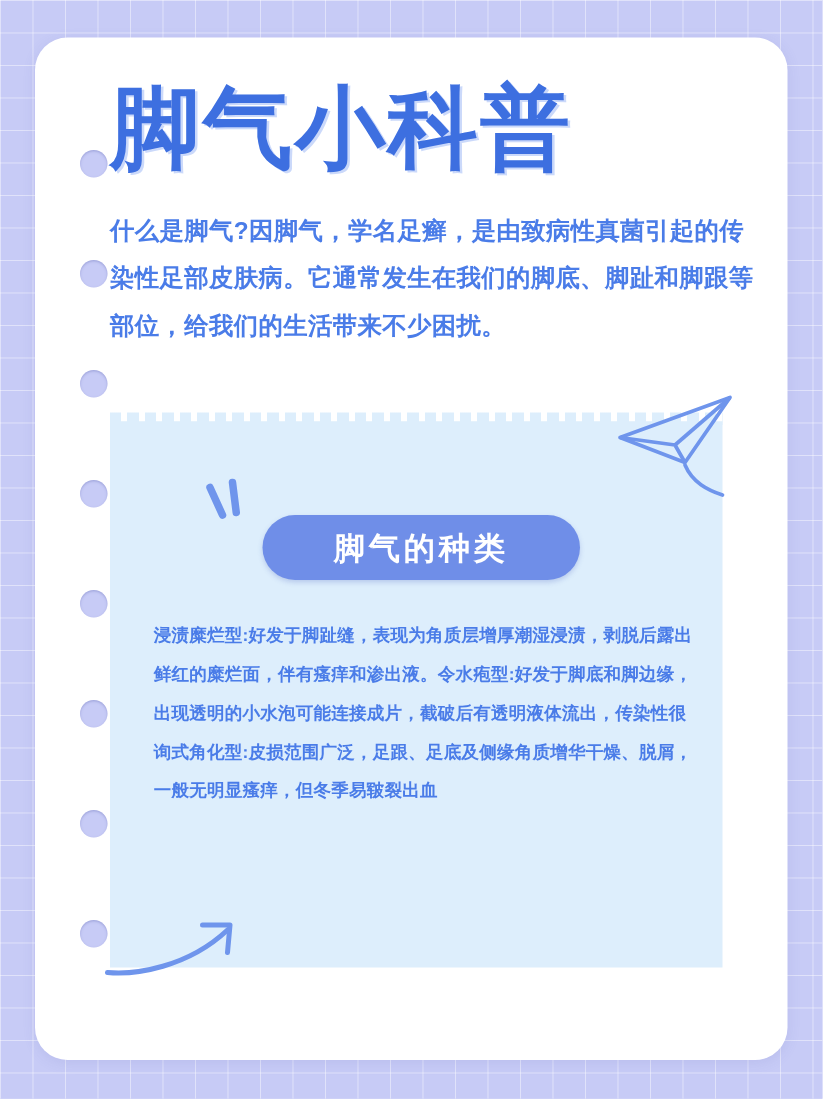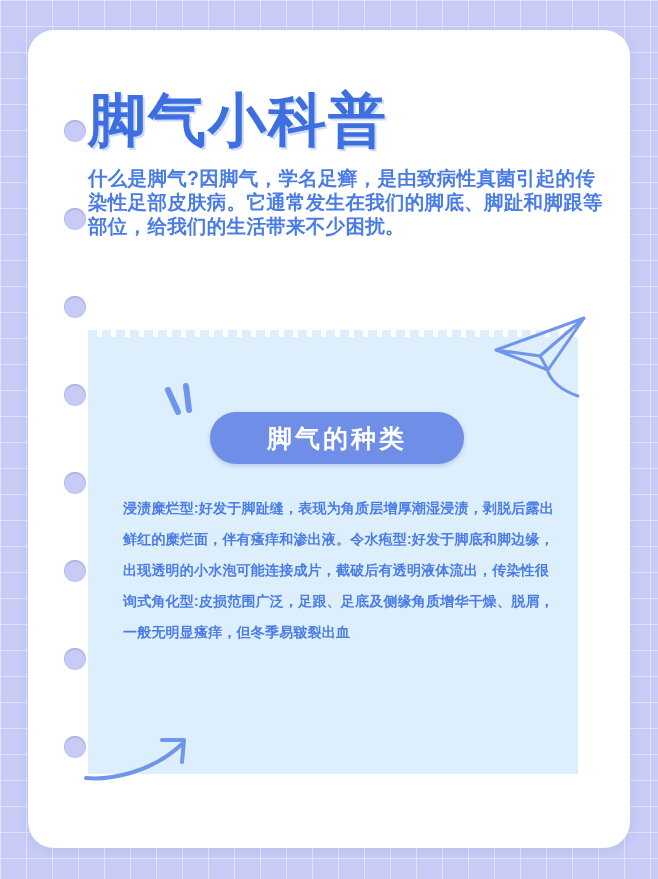--- a/index.html
+++ b/index.html
@@ -48,38 +48,37 @@
     border-radius: 50%;
     background: #c7cbf6;
     box-shadow: inset 0 1px 2px rgba(80,90,170,0.35);
   }
 
   
   #title {
     position: absolute;
     left: 88px;
     top: 62px;
-    font-size: 58px;
+    font-size: 72px;
     line-height: 1.15;
     font-weight: 700;
     color: #3d6fe0;
     letter-spacing: 2px;
     text-shadow: 2px 2px 0 rgba(160,185,245,0.55);
     white-space: nowrap;
-    margin-top: 25px;
   }
 
   
   #intro {
     position: absolute;
     left: 88px;
     top: 166px;
     width: 520px;
     font-size: 19.5px;
-    line-height: 24px;
+    line-height: 38px;
     font-weight: 700;
     color: #4a7ce8;
     letter-spacing: 0.3px;
   }
 
   
   #panel {
     position: absolute;
     left: 88px;
     top: 337px;

